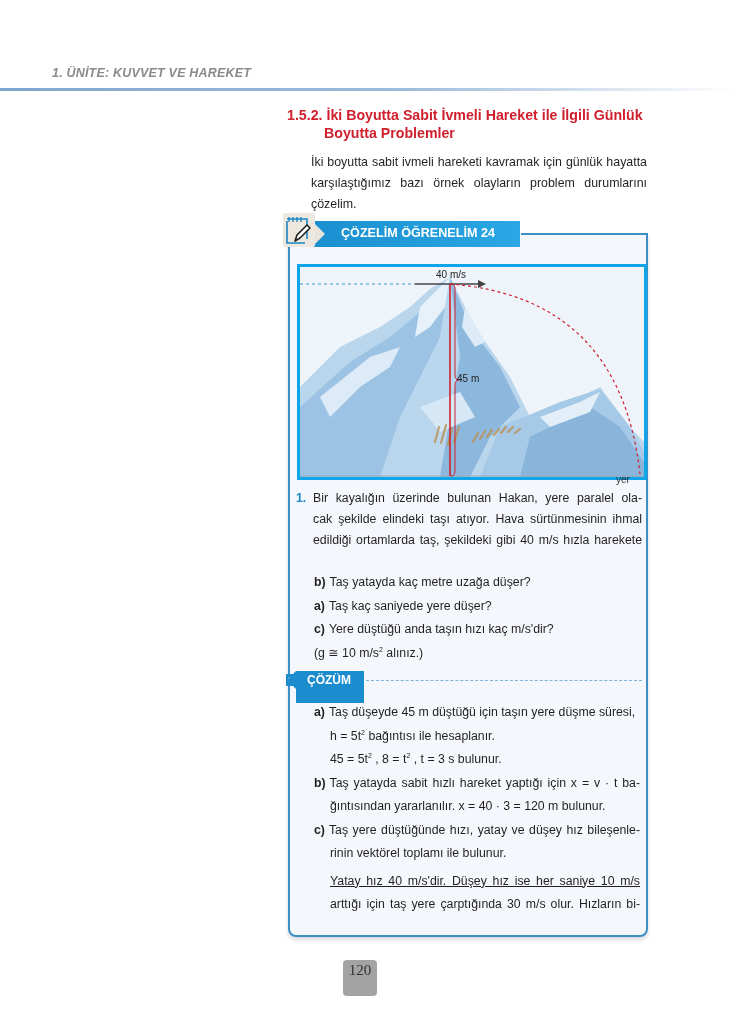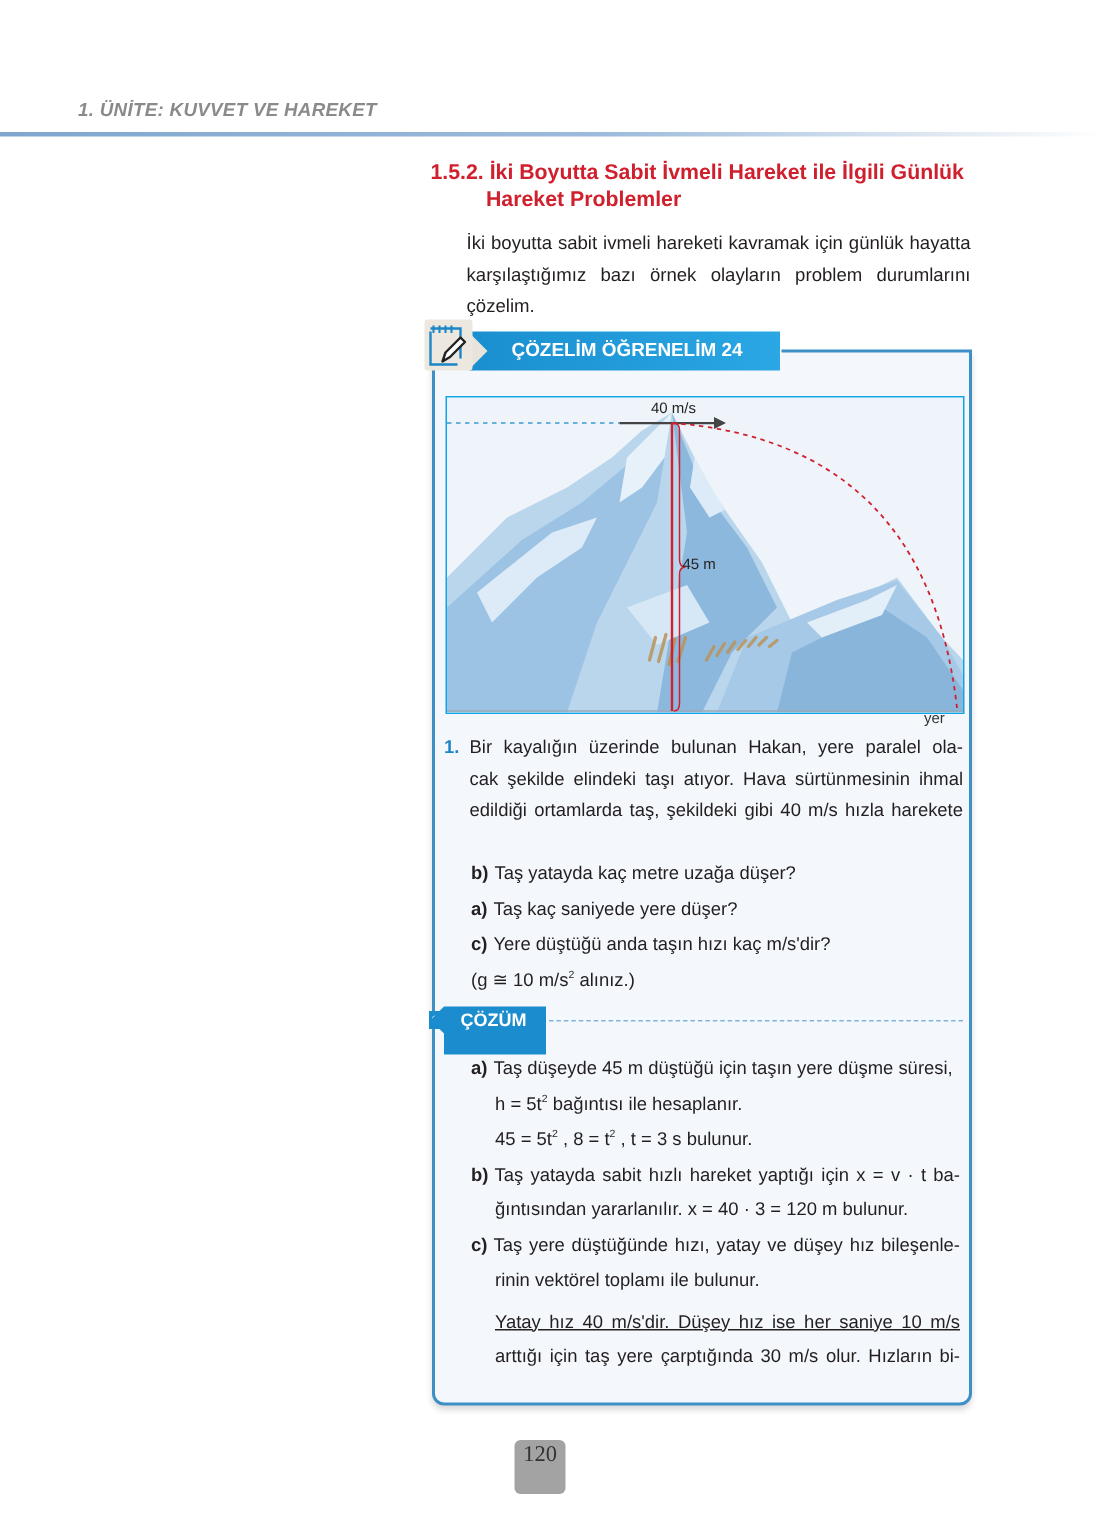--- a/index.html
+++ b/index.html
@@ -49,21 +49,21 @@
   .tab-banner .label {
     position: absolute; left: 28px; top: 5px; color: #fff; font-weight: bold; font-size: 12.6px;
   }
   .box-top-cover {
     position: absolute; left: 288px; top: 221px; width: 233px; height: 16px; background: #fff;
   }
 
   
   .figure {
     position: absolute; left: 297px; top: 264px; width: 344px; height: 210px;
-    border: 1px solid #0ea5e9; background: #eef4fa; overflow: hidden;
+    border: 3px solid #0ea5e9; background: #eef4fa; overflow: hidden;
   }
   .figure svg { display: block; }
   .yer-label { position: absolute; left: 616px; top: 474px; font-size: 10px; color: #333; }
 
   
   .q-block { position: absolute; left: 296px; top: 488px; width: 346px; font-size: 12.3px; line-height: 21px; }
   .q-num { position: absolute; left: 0; top: 0; color: #1d86c6; font-weight: bold; }
   .q-text { margin-left: 17px; text-align: justify; }
   .q-text .jl { display: block; text-align: justify; text-align-last: justify; }
   .sub-list { position: absolute; left: 314px; width: 330px; font-size: 12.3px; }
@@ -104,21 +104,21 @@
   }
 </style>
 </head>
 <body>
 
 <div class="unit-header">1. ÜNİTE: KUVVET VE HAREKET</div>
 <div class="header-rule"></div>
 
 <div class="section-title">
   <span>1.5.2. İki Boyutta Sabit İvmeli Hareket ile İlgili Günlük</span>
-  <span class="line2">Hareket Problemler</span>
+  <span class="line2">Boyutta Problemler</span>
 </div>
 
 <div class="intro">
   <p>İki boyutta sabit ivmeli hareketi kavramak için günlük hayatta</p>
   <p class="last">karşılaştığımız bazı örnek olayların problem durumlarını çözelim.</p>
 </div>
 
 <div class="box"></div>
 <div class="box-top-cover"></div>
 

